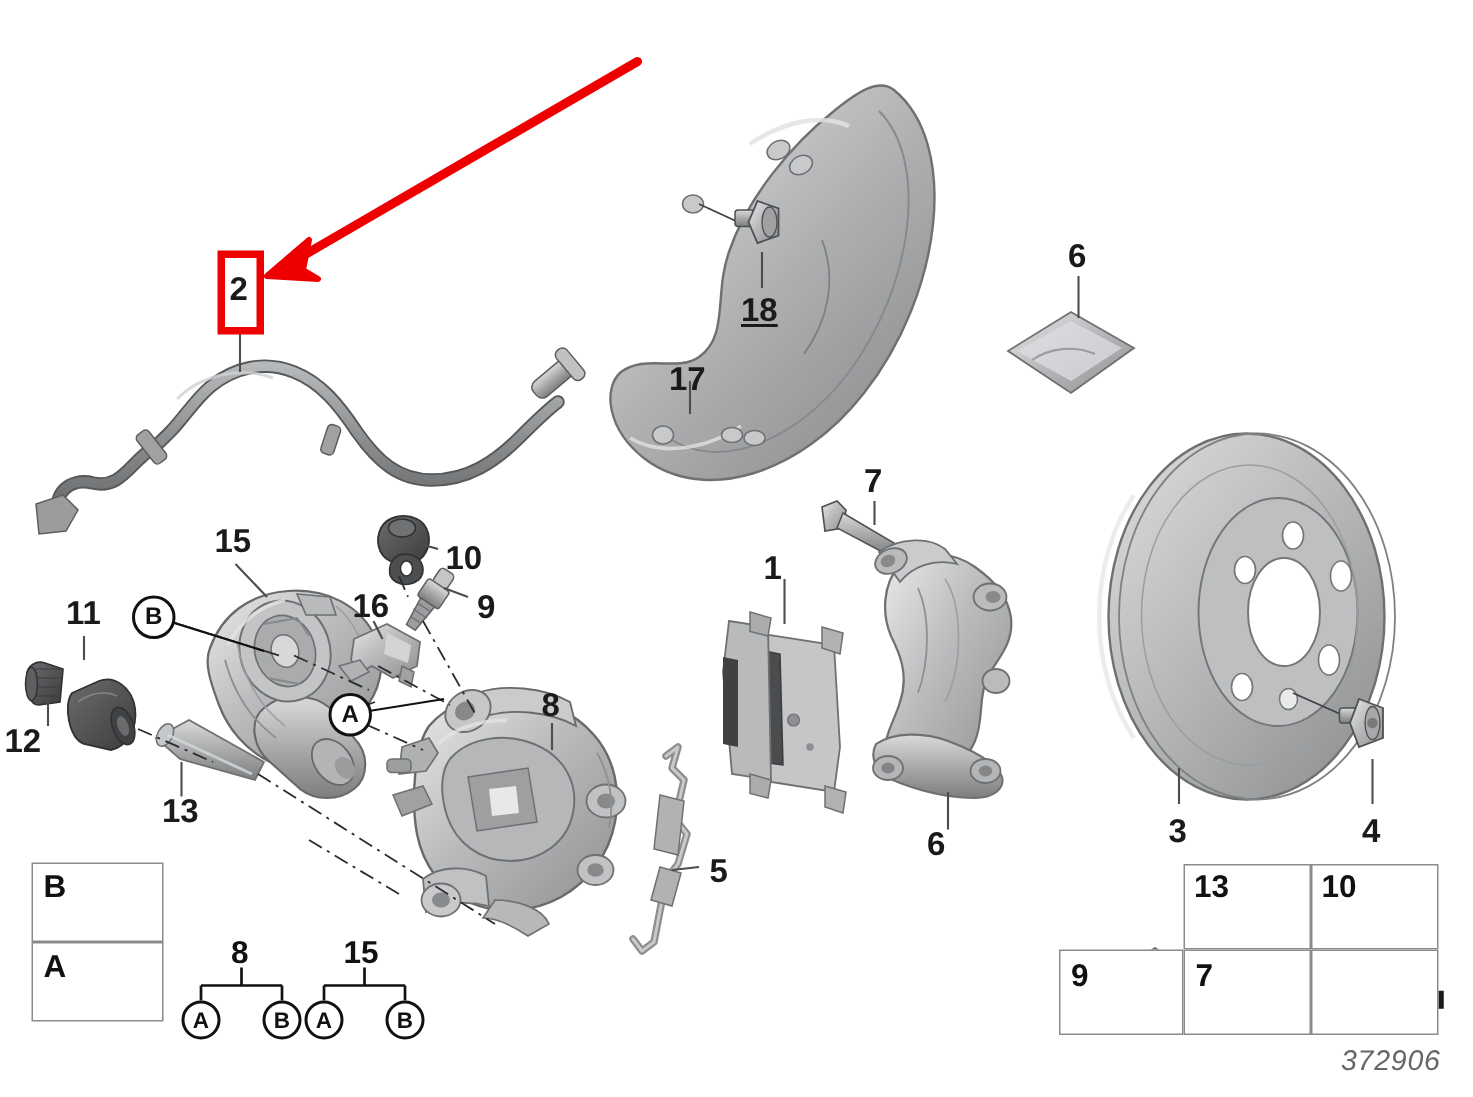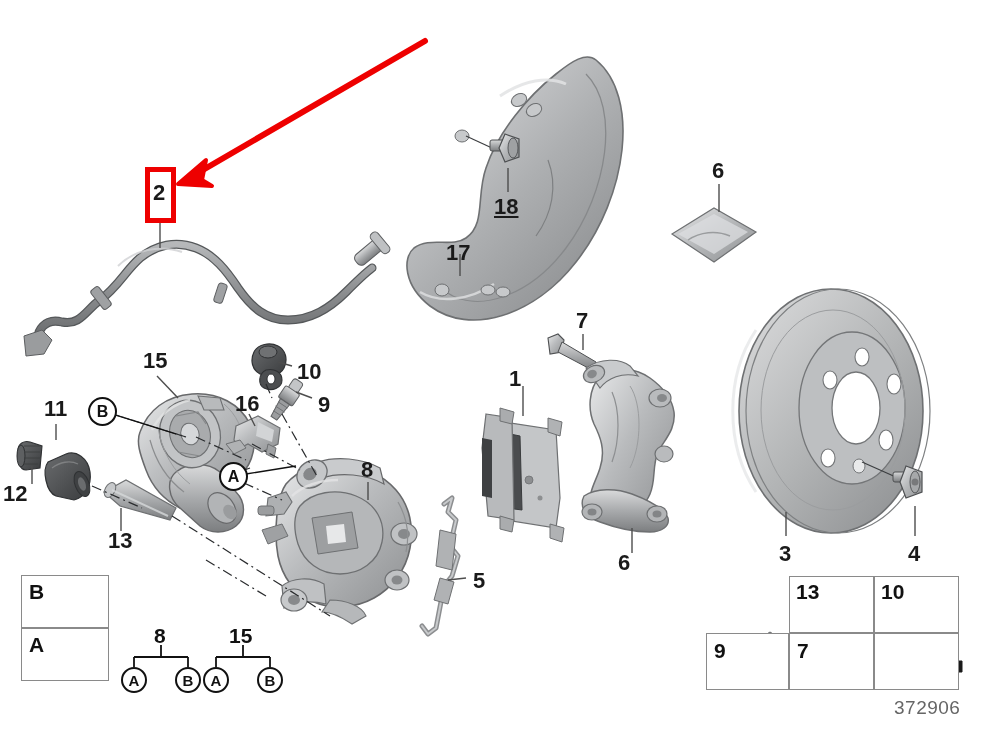--- a/index.html
+++ b/index.html
@@ -19,21 +19,21 @@
 
   
   .frame{position:absolute;border:1.5px solid #8a8a8a;box-sizing:border-box;background:#fff;}
   .frame-lbl{position:absolute;font-weight:bold;font-size:21px;color:#111;}
 
   
   .redbox{position:absolute;border:5px solid #ee0000;box-sizing:border-box;background:transparent;}
   svg.overlay{position:absolute;left:0;top:0;width:982px;height:731px;pointer-events:none;}
 
   
-  .docnum{position:absolute;font-size:19px;color:#666;letter-spacing:.5px;}
+  .docnum{position:absolute;font-size:19px;color:#666;letter-spacing:.5px;font-style:italic;}
   .tree-lbl{position:absolute;font-weight:bold;font-size:21px;color:#111;}
 </style>
 </head>
 <body>
 
 <div id="stage">
 
   <svg class="overlay" viewBox="0 0 982 731">
     <defs>
       <linearGradient id="met" x1="0" y1="0" x2="1" y2="1">

